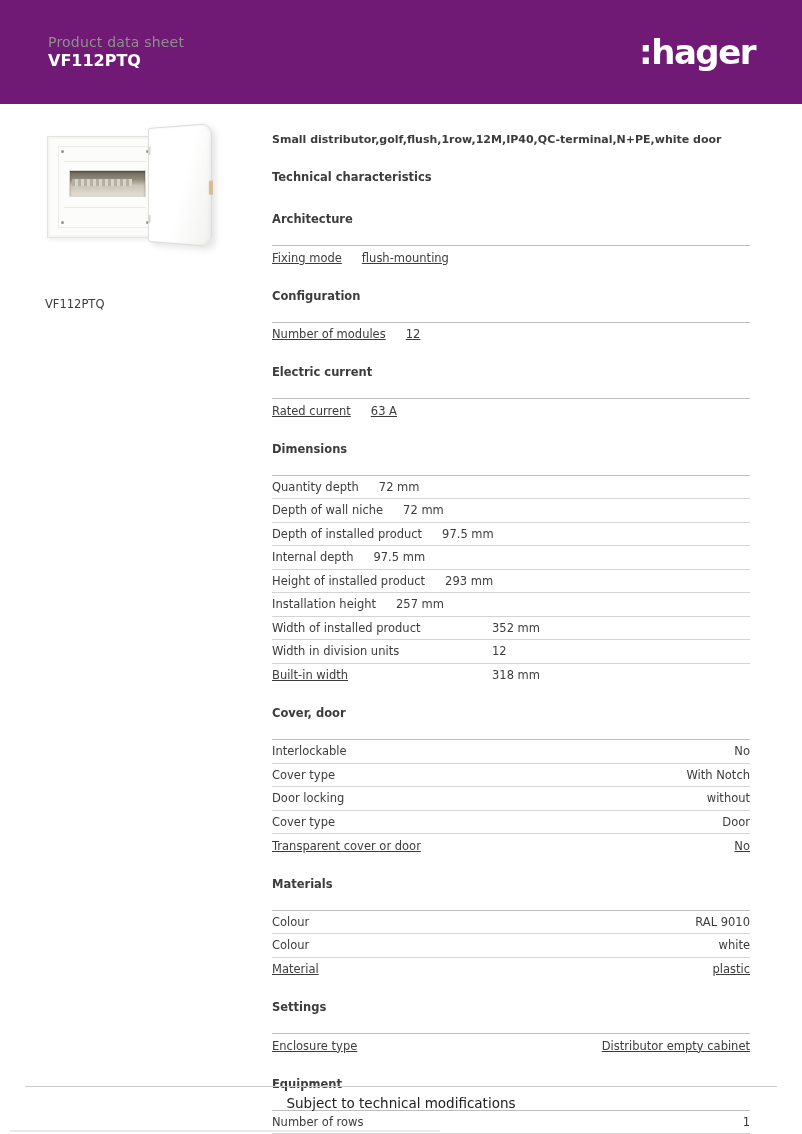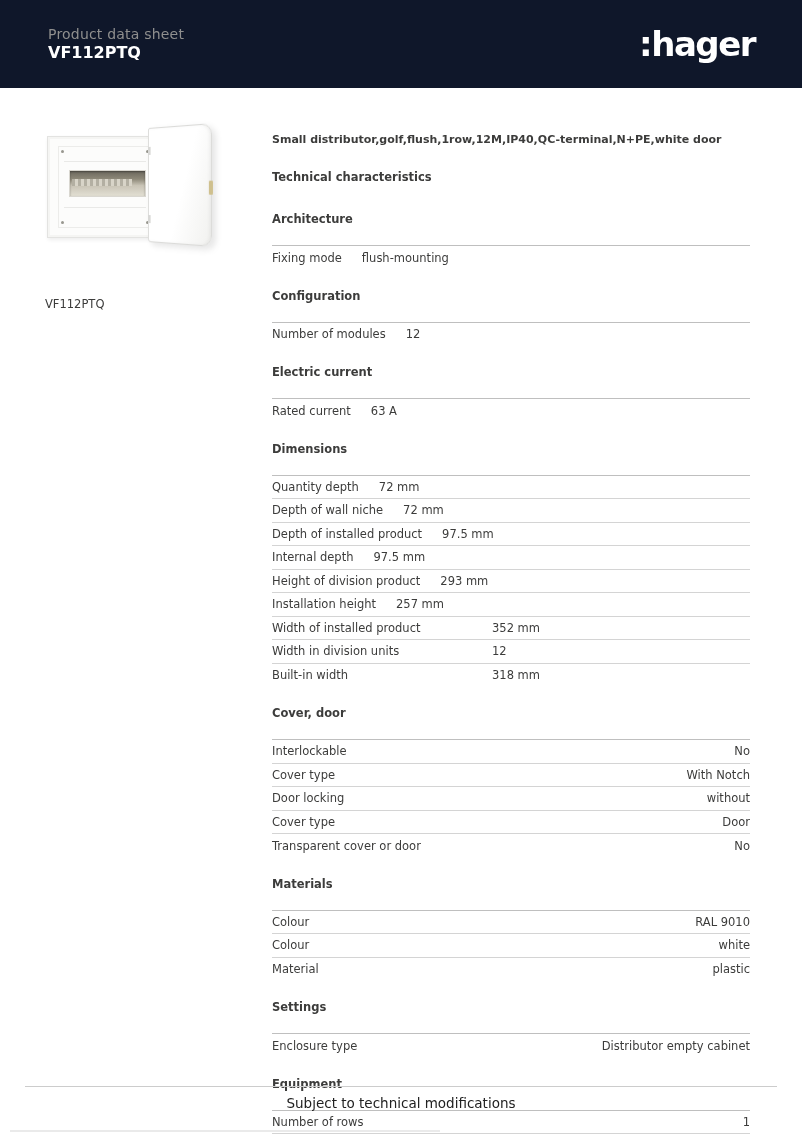--- a/index.html
+++ b/index.html
@@ -1,20 +1,20 @@
 <!DOCTYPE html>
 <html><head>
 <meta charset="utf-8">
 <style>
   html,body{margin:0;padding:0;background:#ffffff;}
   .page{position:relative;width:802px;height:1134px;background:#ffffff;overflow:hidden;
         font-family:"DejaVu Sans","Liberation Sans",sans-serif;color:#3c3c3b;}
 
   
-  .topbar{position:absolute;top:0;left:0;right:0;height:88px;background:#0f172a;
+  .topbar{position:absolute;top:0;left:0;right:0;height:104px;background:#701a75;
           display:flex;align-items:center;justify-content:space-between;
           padding:0 47px 0 48px;box-sizing:border-box;}
   .doc-type{font-size:14px;color:#8f8f8e;line-height:18px;letter-spacing:.2px;}
   .product-code{font-size:16px;font-weight:bold;color:#ffffff;line-height:20px;}
   .brand-logo{font-size:34px;font-weight:bold;color:#ffffff;letter-spacing:-1.5px;line-height:34px;}
 
   
   .left-col{position:absolute;left:45px;top:128px;width:180px;}
   .product-photo{position:relative;width:172px;height:118px;background:#fff;}
   .enclosure-frame{position:absolute;left:2px;top:8px;width:114px;height:100px;background:#fcfcfb;
@@ -43,21 +43,21 @@
 
   
   .content-col{position:absolute;left:272px;top:133px;width:478px;}
   .product-title{margin:0 0 23px 0;font-size:11px;font-weight:bold;line-height:14px;color:#3c3c3b;}
   .tech-chars{margin:8px 0 29px 0;font-size:11.5px;font-weight:bold;line-height:14px;color:#3c3c3b;}
   .spec-section{margin-bottom:20px;}
   .section-heading{font-size:11.5px;font-weight:bold;color:#3c3c3b;line-height:12px;
                    padding-bottom:20px;border-bottom:1px solid #bfbfbf;}
   .spec-row{position:relative;height:23.5px;display:flex;align-items:center;
             border-bottom:1px solid #d4d4d4;font-size:11.5px;color:#3c3c3b;box-sizing:border-box;}
-  .spec-row:last-child{border-bottom:none;}
+  .spec-row:last-child{border-bottom:none;text-decoration:underline;}
   .layout-inline .row-value{margin-left:20px;}
   .layout-mid .row-value{position:absolute;left:220px;}
   .layout-right .row-value{margin-left:auto;}
 
   
   .footer-rule{position:absolute;left:25px;top:1086px;width:752px;border-top:1px solid #cccccc;}
   .footer-note{position:absolute;left:0;top:1095px;width:100%;text-align:center;
                font-size:13.5px;color:#212121;}
   .bottom-mark{position:absolute;left:10px;top:1130px;width:430px;height:2px;background:#eaeaea;}
 </style>
@@ -134,21 +134,21 @@
           </div>
           <div class="spec-row layout-inline">
             <span class="row-label">Depth of installed product</span>
             <span class="row-value">97.5 mm</span>
           </div>
           <div class="spec-row layout-inline">
             <span class="row-label">Internal depth</span>
             <span class="row-value">97.5 mm</span>
           </div>
           <div class="spec-row layout-inline">
-            <span class="row-label">Height of division product</span>
+            <span class="row-label">Height of installed product</span>
             <span class="row-value">293 mm</span>
           </div>
           <div class="spec-row layout-inline">
             <span class="row-label">Installation height</span>
             <span class="row-value">257 mm</span>
           </div>
           <div class="spec-row layout-mid">
             <span class="row-label">Width of installed product</span>
             <span class="row-value">352 mm</span>
           </div>

